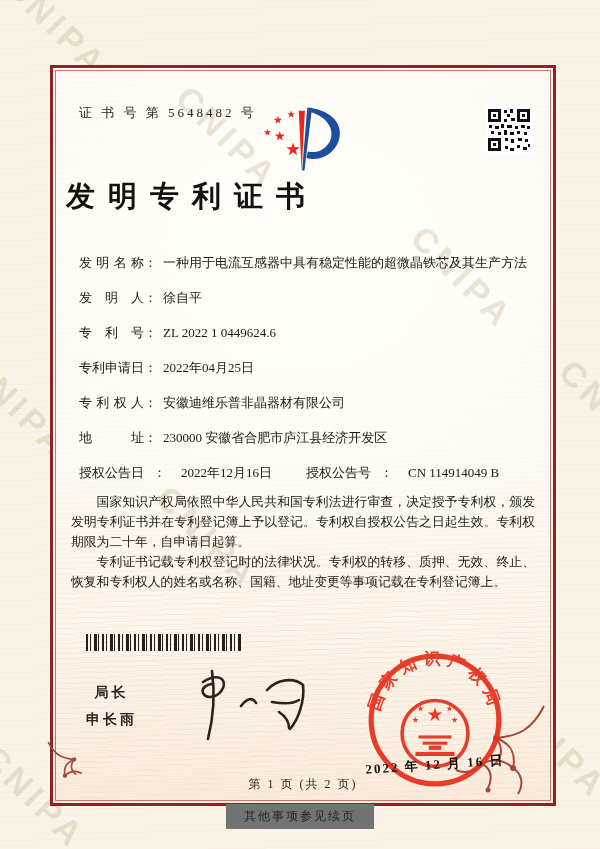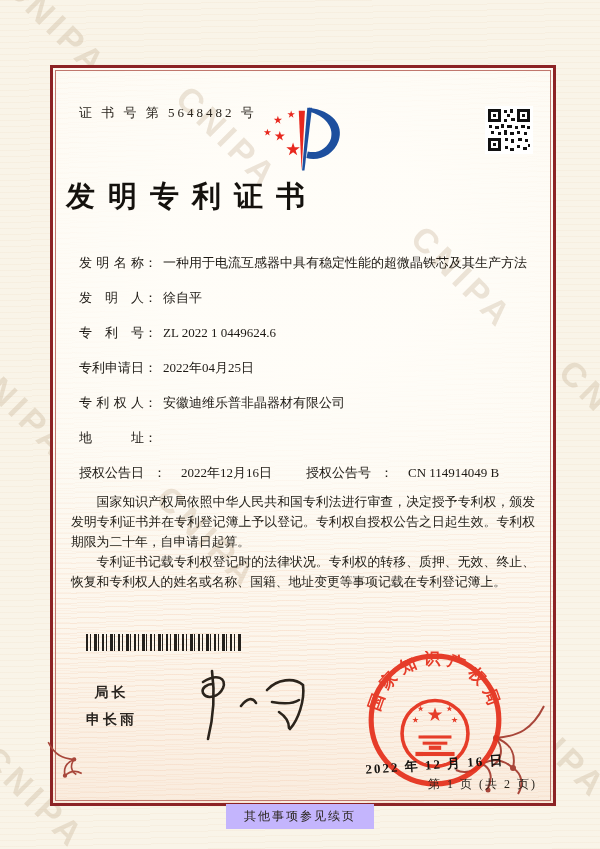--- a/index.html
+++ b/index.html
@@ -71,25 +71,25 @@
   .officer{position:absolute;left:33px;top:611px;font:600 14px "Liberation Sans",sans-serif;letter-spacing:3px;line-height:27px;color:#2a2520;text-align:center;}
   .sig{position:absolute;left:122px;top:598px;}
 
   .seal{position:absolute;left:313px;top:583px;opacity:.93;}
   .seal-date{
     position:absolute;left:300px;top:688px;width:164px;text-align:center;
     font:700 13px "Liberation Serif",serif;letter-spacing:2px;color:#151310;
     transform:rotate(-4deg);
   }
 
-  .page-num{position:absolute;left:0;right:16px;top:708px;text-align:right;font-size:12px;letter-spacing:2px;color:#2a251e;}
+  .page-num{position:absolute;left:0;right:0;top:708px;text-align:center;font-size:12px;letter-spacing:2px;color:#2a251e;}
 
   .note{
     position:absolute;left:50%;top:804px;transform:translateX(-50%);
-    background:#c4b5fd;padding:4px 18px;font-size:12px;letter-spacing:2px;color:#2a251e;white-space:nowrap;
+    background:#737373;padding:4px 18px;font-size:12px;letter-spacing:2px;color:#2a251e;white-space:nowrap;
   }
   .flourish{position:absolute;pointer-events:none;}
   .fl-br{left:452px;top:702px;}
   .fl-bl{left:46px;top:740px;transform:scaleX(-1);}
 </style>
 </head>
 <body>
 
 <span class="wm" style="left:-8px;top:6px">CNIPA</span>
 <span class="wm" style="left:-46px;top:388px">CNIPA</span>
@@ -190,20 +190,21 @@
           <span class="fvalue">2022年04月25日</span>
       </div>
       <div class="frow">
         <span class="flabel">专利权人</span>
           <span class="fcolon">：</span>
           <span class="fvalue">安徽迪维乐普非晶器材有限公司</span>
       </div>
       <div class="frow">
         <span class="flabel">地址</span>
           <span class="fcolon">：</span>
+          <span class="fvalue">230000 安徽省合肥市庐江县经济开发区</span>
       </div>
       <div class="frow">
         <span class="fgroup">
           <span class="flabel">授权公告日</span>
             <span class="fcolon">：</span>
             <span class="fvalue">2022年12月16日</span>
         </span>
         <span class="fgroup second">
           <span class="flabel">授权公告号</span>
             <span class="fcolon">：</span>

